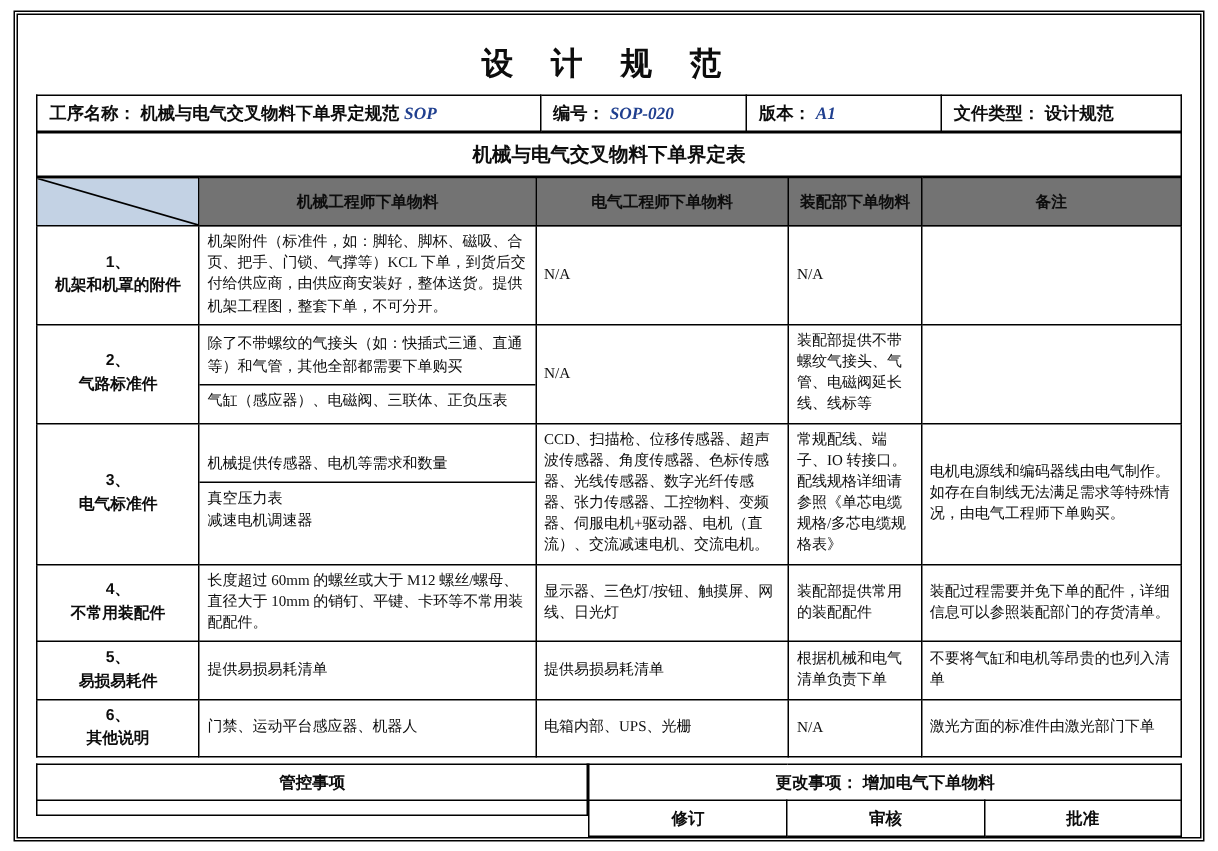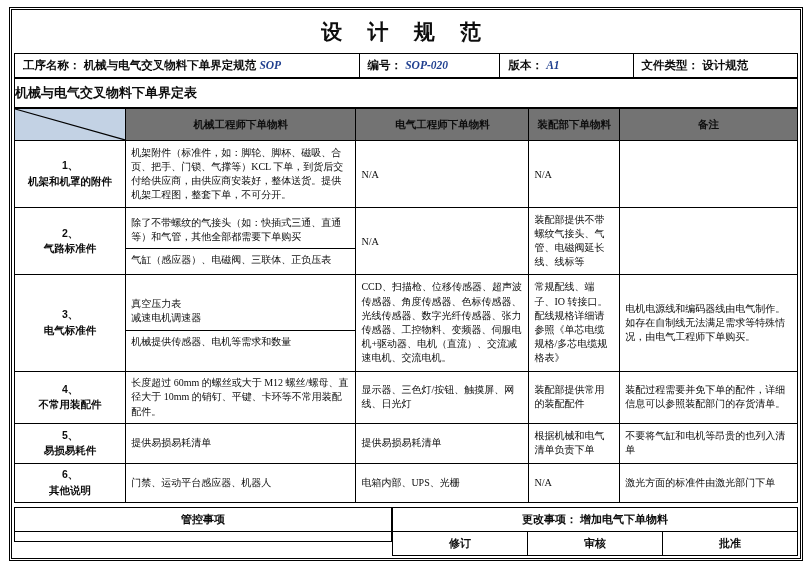--- a/index.html
+++ b/index.html
@@ -13,21 +13,21 @@
   .page{
     position:relative;
     width:812px;height:567px;
     box-sizing:border-box;
     padding:7px 9px 6px 9px;
   }
   .outerframe{
     box-sizing:border-box;
     width:100%;height:100%;
     border:3px double #000;
-    padding:2px;
+    padding:12px;
     display:flex;flex-direction:column;
   }
   table{border-collapse:collapse;width:100%;table-layout:fixed;}
   td,th{border:1px solid #000;padding:0;vertical-align:middle;}
 
   
   .doctitle{
     text-align:center;
     font-size:21px;
     font-weight:bold;
@@ -40,21 +40,21 @@
   .metabar td{
     font-size:11.5px;font-weight:bold;
     padding:4px 6px 4px 8px;
     white-space:nowrap;
     font-family:"Liberation Sans","DejaVu Sans",sans-serif;
   }
   .code{color:#1f3f8f;font-family:"Liberation Serif","DejaVu Serif",serif;font-style:italic;}
 
   
   .sectiontitle{
-    text-align:left;font-weight:bold;font-size:13px;
+    text-align:center;font-weight:bold;font-size:13px;
     padding:5px 0 5px 0;
     font-family:Liberation Mono, monospace;
   }
 
   
   .maintable{flex:1 1 auto;}
   .maintable th{
     background:#737373;
     font-size:10.5px;font-weight:bold;
     text-align:center;
@@ -210,26 +210,26 @@
       </tr>
 
       <tr>
         <td class="catcell">
           <span>3、</span><br>
           <span>电气标准件</span>
         </td>
         <td style="padding:0">
           <table class="nested">
             <tbody>
-                  <tr style="height:72%">
+                  <tr>
+                    <td class="bodycell">机械提供传感器、电机等需求和数量</td>
+                  </tr>
+            <tr style="height:72%">
                     <td class="bodycell" style="white-space:pre-line">真空压力表
 减速电机调速器</td>
-                  </tr>
-            <tr>
-                    <td class="bodycell">机械提供传感器、电机等需求和数量</td>
                   </tr>
           </tbody>
               </table>
         </td>
         <td style="padding:0">
           <table class="nested">
             <tbody>
                   <tr style="height:72%">
                     <td class="bodycell">CCD、扫描枪、位移传感器、超声波传感器、角度传感器、色标传感器、光线传感器、数字光纤传感器、张力传感器、工控物料、变频器、伺服电机+驱动器、电机（直流）、交流减速电机、交流电机。</td>
                   </tr>

